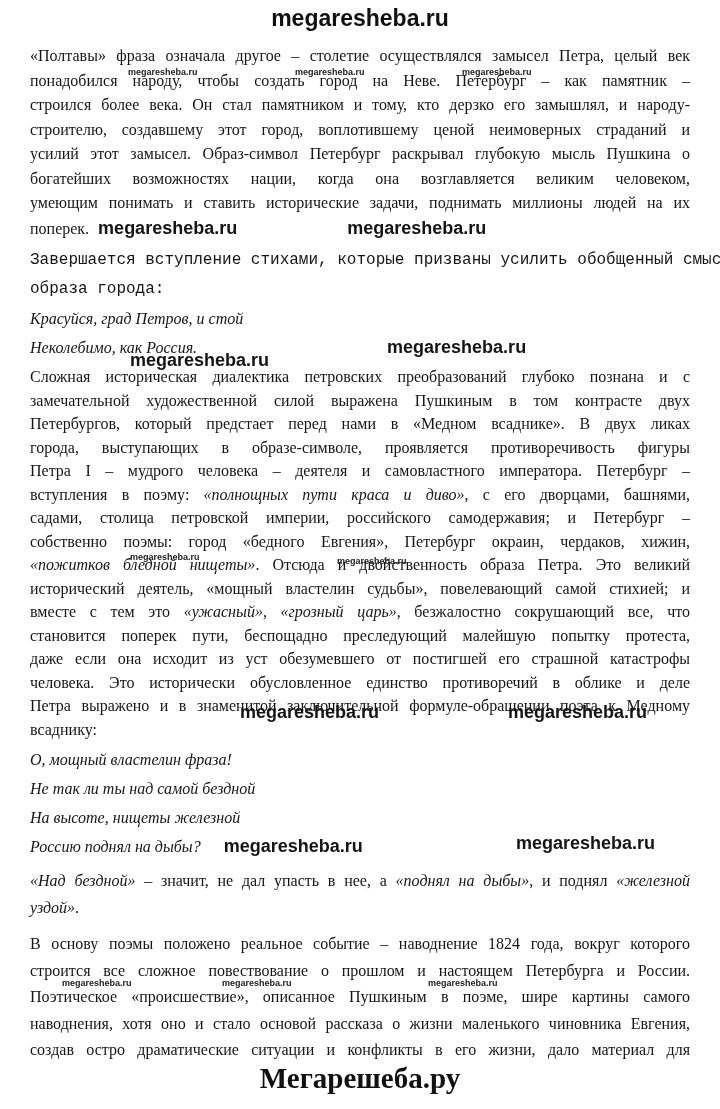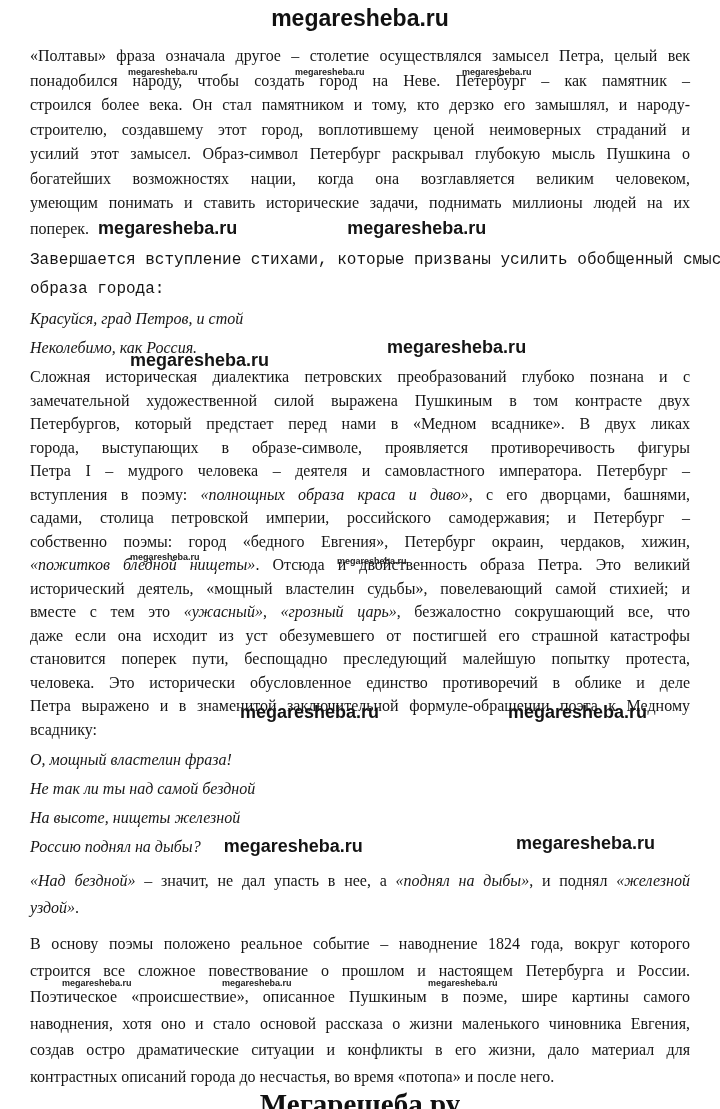--- a/index.html
+++ b/index.html
@@ -124,28 +124,28 @@
         <span>Неколебимо, как Россия.</span><span class="wm-bold gap-c">megaresheba.ru</span>
       </div>
     </div>
 
     <div class="para p3">
       <div class="line j"><span>Сложная историческая диалектика петровских преобразований глубоко познана и с</span></div>
       <div class="line j"><span>замечательной художественной силой выражена Пушкиным в том контрасте двух</span></div>
       <div class="line j"><span>Петербургов, который предстает перед нами в «Медном всаднике». В двух ликах</span></div>
       <div class="line j"><span>города, выступающих в образе-символе, проявляется противоречивость фигуры</span></div>
       <div class="line j"><span>Петра I – мудрого человека – деятеля и самовластного императора. Петербург –</span></div>
-      <div class="line j"><span>вступления в поэму: </span><span class="it">«полнощных образа краса и диво»</span><span>, с его дворцами, башнями,</span></div>
+      <div class="line j"><span>вступления в поэму: </span><span class="it">«полнощных пути краса и диво»</span><span>, с его дворцами, башнями,</span></div>
       <div class="line j"><span>садами, столица петровской империи, российского самодержавия; и Петербург –</span></div>
       <div class="line j"><span>собственно поэмы: город «бедного Евгения», Петербург окраин, чердаков, хижин,</span></div>
       <div class="line j"><span class="it">«пожитков бледной нищеты»</span><span>. Отсюда и двойственность образа Петра. Это великий</span></div>
       <div class="line j"><span>исторический деятель, «мощный властелин судьбы», повелевающий самой стихией; и</span></div>
       <div class="line j"><span>вместе с тем это </span><span class="it">«ужасный»</span><span>, </span><span class="it">«грозный царь»</span><span>, безжалостно сокрушающий все, что</span></div>
+      <div class="line j"><span>становится поперек пути, беспощадно преследующий малейшую попытку протеста,</span></div>
       <div class="line j"><span>даже если она исходит из уст обезумевшего от постигшей его страшной катастрофы</span></div>
-      <div class="line j"><span>становится поперек пути, беспощадно преследующий малейшую попытку протеста,</span></div>
       <div class="line j"><span>человека. Это исторически обусловленное единство противоречий в облике и деле</span></div>
       <div class="line j"><span>Петра выражено и в знаменитой заключительной формуле-обращении поэта к Медному</span></div>
       <div class="line"><span>всаднику:</span></div>
     </div>
 
     <div class="verse v2">
       <div class="line"><span>О, мощный властелин фраза!</span></div>
       <div class="line"><span>Не так ли ты над самой бездной</span></div>
       <div class="line"><span>На высоте, нищеты железной</span></div>
       <div class="line">
@@ -157,19 +157,18 @@
       <div class="line j"><span class="it">«Над бездной»</span><span> – значит, не дал упасть в нее, а </span><span class="it">«поднял на дыбы»</span><span>, и поднял </span><span class="it">«железной</span></div>
       <div class="line"><span class="it">уздой»</span><span>.</span></div>
     </div>
 
     <div class="para p4b">
       <div class="line j"><span>В основу поэмы положено реальное событие – наводнение 1824 года, вокруг которого</span></div>
       <div class="line j"><span>строится все сложное повествование о прошлом и настоящем Петербурга и России.</span></div>
       <div class="line j"><span>Поэтическое «происшествие», описанное Пушкиным в поэме, шире картины самого</span></div>
       <div class="line j"><span>наводнения, хотя оно и стало основой рассказа о жизни маленького чиновника Евгения,</span></div>
       <div class="line j"><span>создав остро драматические ситуации и конфликты в его жизни, дало материал для</span></div>
-      <div class="line"><span>контрастных описаний города до несчастья, во время «потопа» и после него.</span></div>
     </div>
 
     <div class="doc-footer">Мегарешеба.ру</div>
 
   </div>
 </div>
 
 </body></html>

